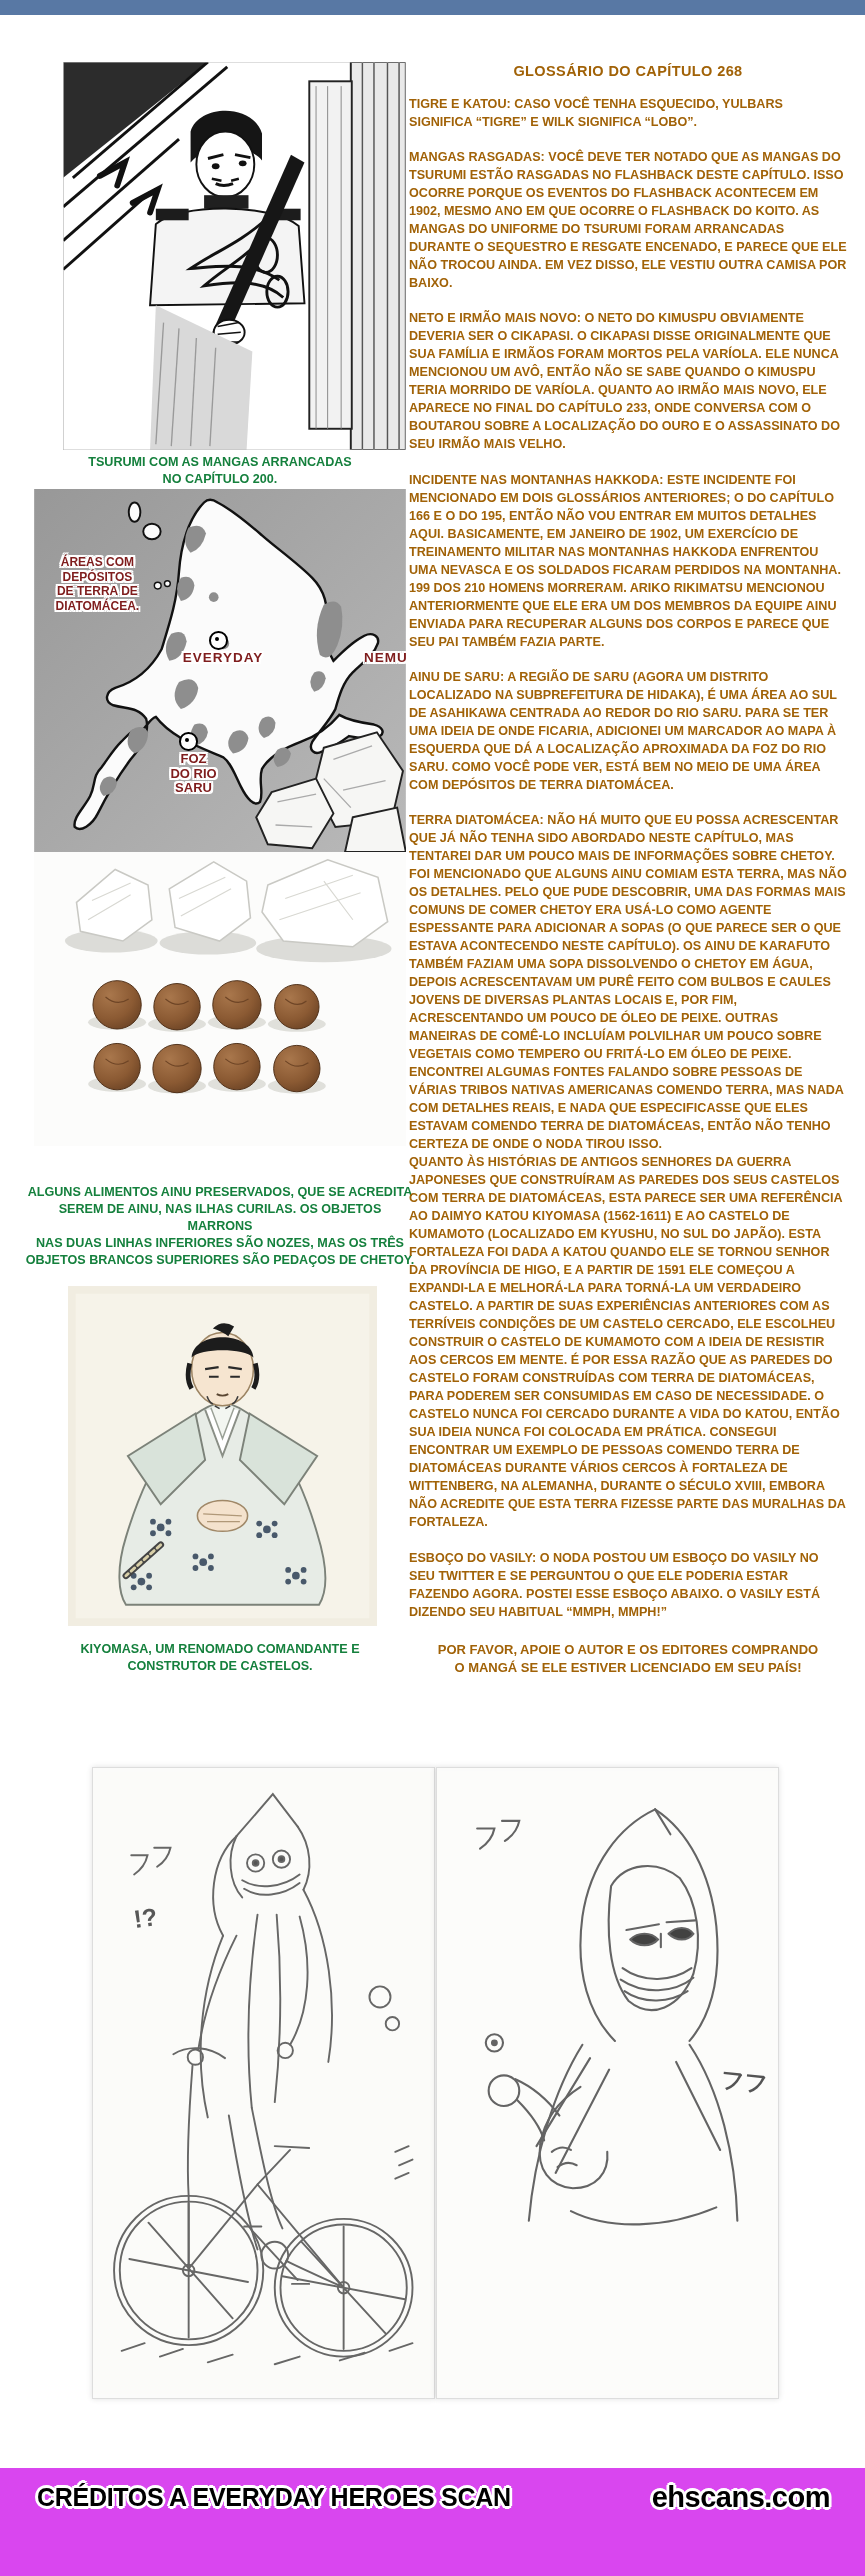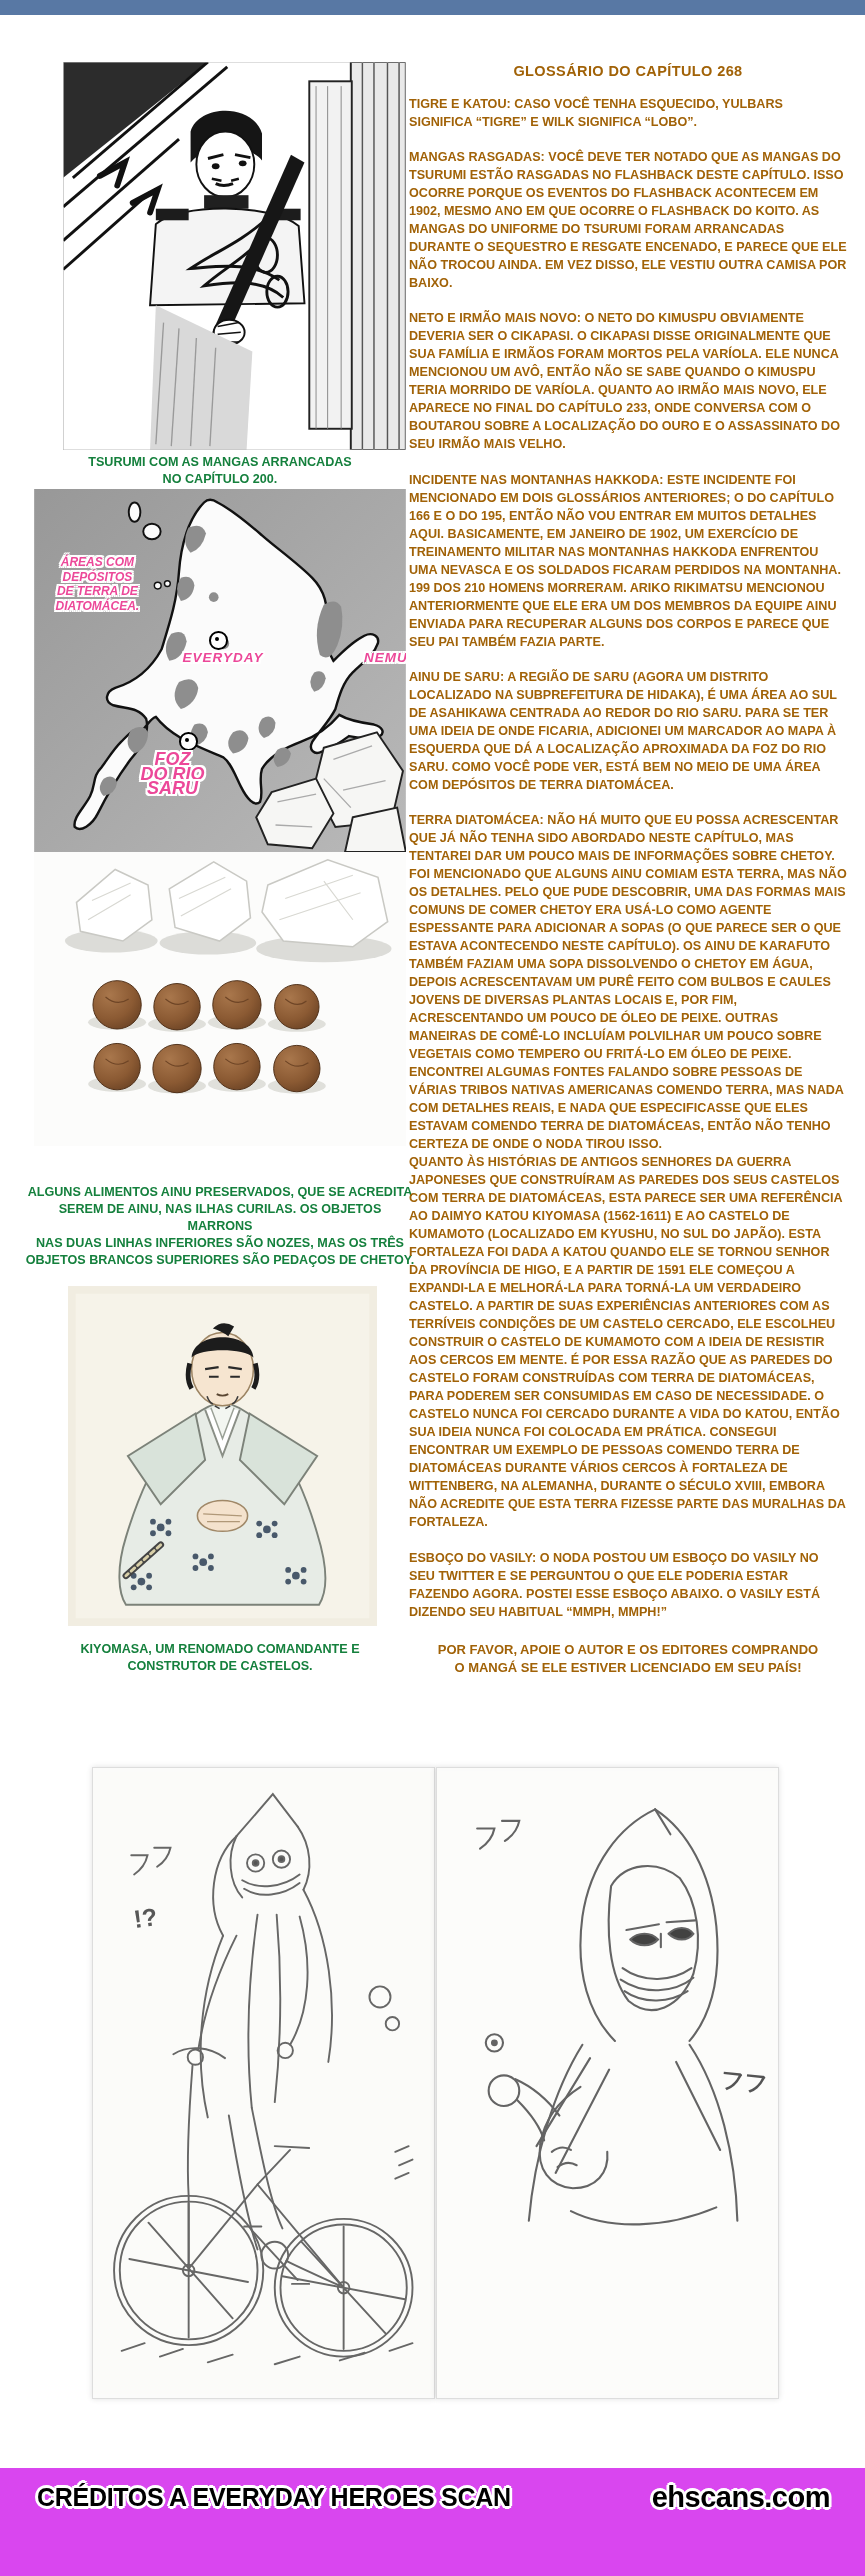--- a/index.html
+++ b/index.html
@@ -13,28 +13,28 @@
   .map{left:34px;top:489px;width:372px;height:363px;}
   .food{left:34px;top:852px;width:372px;height:294px;background:#fdfdfd;}
   .kiyomasa{left:68px;top:1286px;width:309px;height:340px;}
 
   .cap{position:absolute;text-align:center;font-weight:bold;font-size:12.6px;line-height:17px;
        white-space:pre-line;color:#15803d;}
   .cap1{left:34px;top:454px;width:372px;}
   .cap2{left:25px;top:1184px;width:390px;}
   .cap3{left:34px;top:1641px;width:372px;}
 
-  .map-label{position:absolute;font-weight:bold;font-size:12px;line-height:14.5px;color:#ec4899;
+  .map-label{position:absolute;font-weight:bold;font-size:12px;line-height:14.5px;color:#7f1d1d;
      text-align:center;white-space:pre-line;
      text-shadow:-1.9px -1.9px 0 #fff,1.9px -1.9px 0 #fff,-1.9px 1.9px 0 #fff,1.9px 1.9px 0 #fff,
-                 -1.9px 0 0 #fff,1.9px 0 0 #fff,0 -1.9px 0 #fff,0 1.9px 0 #fff;font-style:italic;}
+                 -1.9px 0 0 #fff,1.9px 0 0 #fff,0 -1.9px 0 #fff,0 1.9px 0 #fff;}
   .lbl-deposits{left:17.4px;top:66px;width:92px;}
   .lbl-asahikawa{left:126px;top:162px;width:126px;font-size:13.5px;letter-spacing:1px;}
   .lbl-nemuro{left:330px;top:162px;width:87px;font-size:13.5px;letter-spacing:1px;text-align:left;}
-  .lbl-foz{left:90px;top:263px;width:97px;font-size:18px;}
+  .lbl-foz{left:111px;top:263px;width:97px;font-size:13px;}
   .marker{position:absolute;width:14.5px;height:14.5px;border:2.4px solid #000;border-radius:50%;
           background:#fff;}
   .marker::after{content:"";position:absolute;left:4.3px;top:4.3px;width:3.9px;height:3.9px;
           border-radius:50%;background:#000;}
   .mk-asahikawa{left:175px;top:142px;}
   .mk-foz{left:145px;top:243px;}
 
   
   .glossary{position:absolute;left:409px;top:62px;width:438px;font-size:12.6px;
             line-height:18px;font-weight:bold;color:#a16207;}

